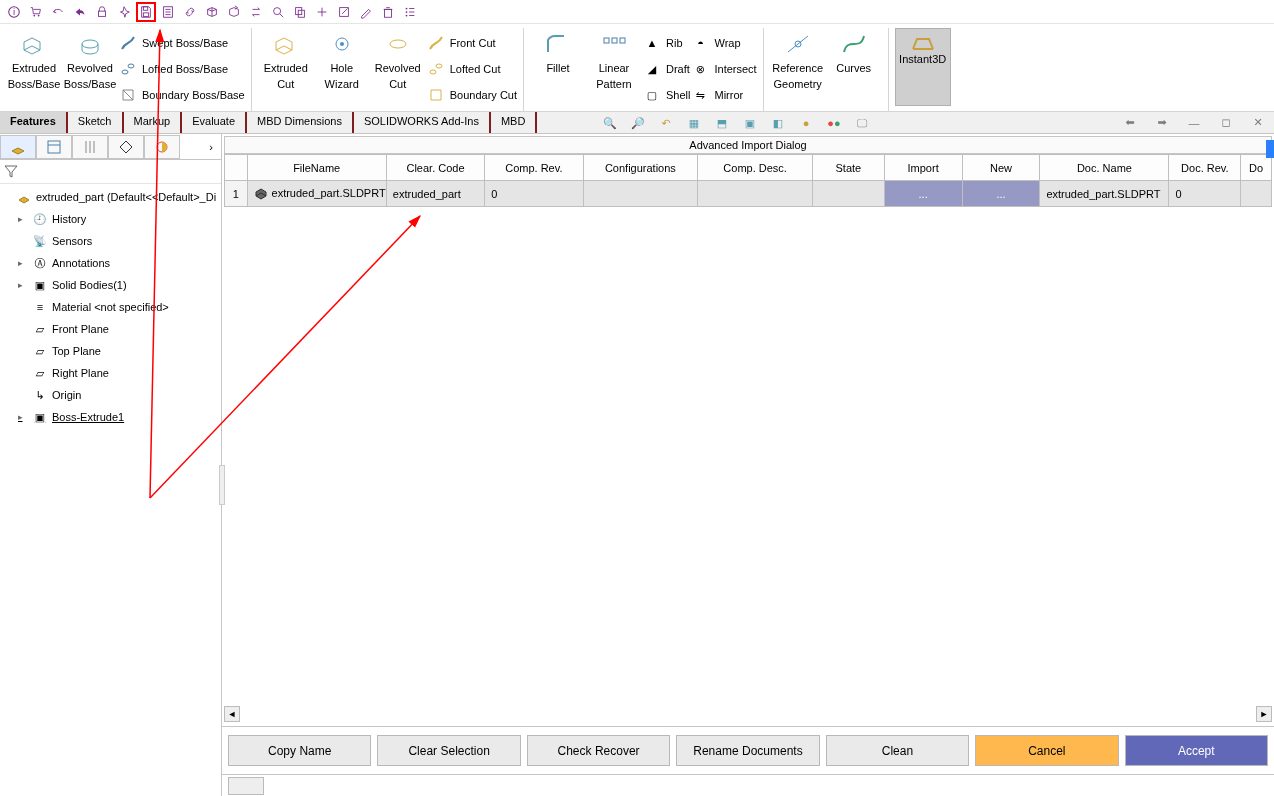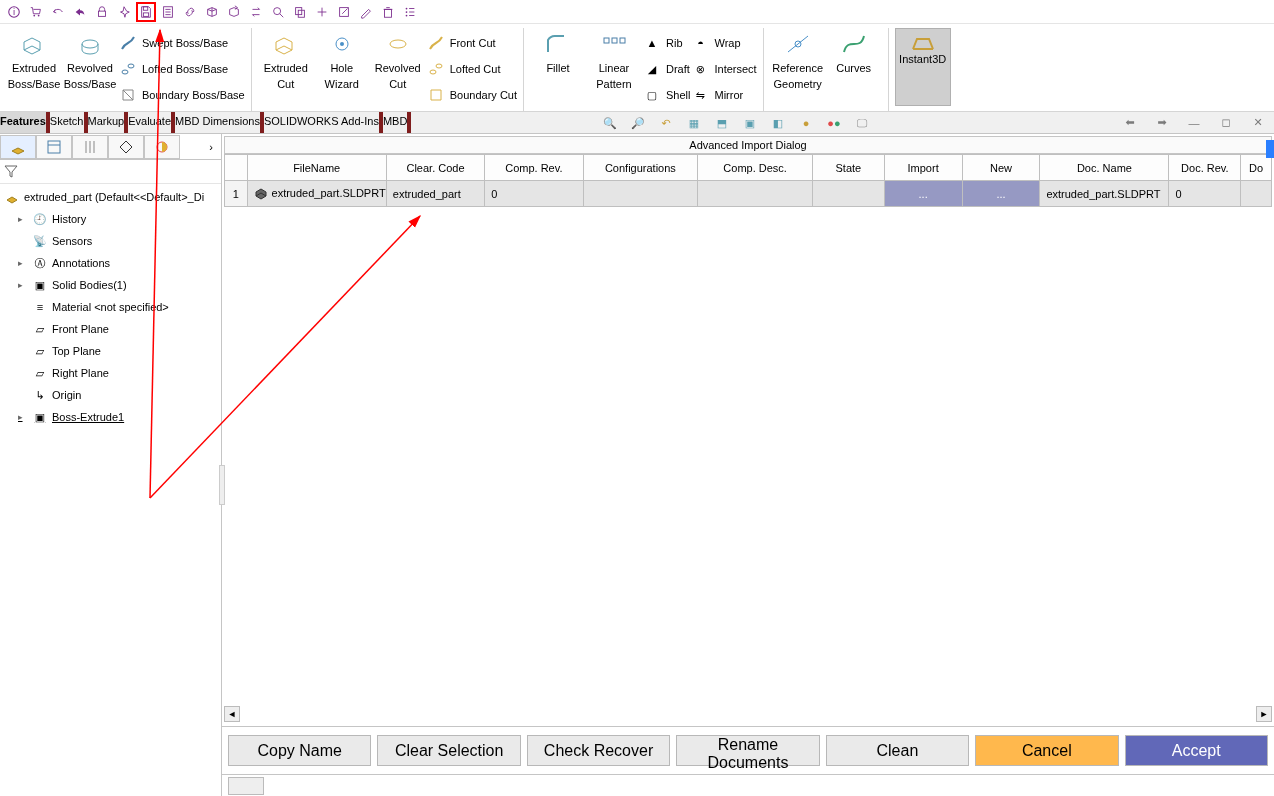--- a/index.html
+++ b/index.html
@@ -14,56 +14,56 @@
 .ribbon-group { display: flex; border-right: 1px solid #d5d5d5; padding: 0 6px; align-items: flex-start; }
 .ribbon-big { display: flex; flex-direction: column; align-items: center; width: 56px; text-align: center; cursor: pointer; padding-top: 2px; }
 .ribbon-big .icon-box { width: 32px; height: 28px; display:flex; align-items:center; justify-content:center; }
 .ribbon-big .lbl { line-height: 16px; margin-top: 2px; }
 .ribbon-row { display: flex; align-items: center; height: 26px; cursor: pointer; gap: 4px; }
 .ribbon-row .ic { width:20px; height:20px; display:flex; align-items:center; justify-content:center; }
 .ribbon-stack { display:flex; flex-direction:column; padding-top:2px; }
 .instant3d { background:#cfcfcf; border:1px solid #b0b0b0; width:56px; height:78px; display:flex; flex-direction:column; align-items:center; justify-content:flex-start; cursor:pointer; }
 
 .tabbar { height: 22px; display:flex; border-bottom:1px solid #c5c5c5; background:#f0f0f0; position:relative;}
-.tabbar .tab { padding: 3px 0; border-right:4px solid #7f1d1d; cursor:pointer; background:#f0f0f0; }
+.tabbar .tab { padding: 3px 10px; border-right:2px solid #7f1d1d; cursor:pointer; background:#f0f0f0; }
 .tabbar .tab.active { background:#d8d8d8; font-weight:bold; }
 .tabbar .righticons { margin-left:auto; display:flex; align-items:center; gap:12px; padding-right:6px;}
 .tabbar .righticons .ic { width:20px; height:20px; display:flex; align-items:center; justify-content:center; color:#7b7b7b; cursor:pointer;}
 .tabbar .midicons { position:absolute; left:600px; display:flex; align-items:center; gap:8px; top:1px;}
 .tabbar .midicons .ic{width:20px;height:20px; display:flex;align-items:center;justify-content:center;}
 
 .content { display:flex; height: calc(796px - 24px - 88px - 22px); }
 .sidebar { width: 222px; border-right:1px solid #c5c5c5; display:flex; flex-direction:column; position:relative;}
 .sidebar-tabs { height:26px; display:flex; border-bottom:1px solid #c5c5c5; align-items:center;}
 .sidebar-tabs .st { width:36px; height:24px; border:1px solid #c5c5c5; display:flex; align-items:center; justify-content:center; cursor:pointer; background:#f8f8f8;}
 .sidebar-tabs .st.active { background:#e5efff; }
 .sidebar-tabs .more { margin-left:auto; width:20px; text-align:center; cursor:pointer;}
 .filter-row { height:24px; border-bottom:1px solid #e5e5e5; display:flex; align-items:center; padding:0 4px;}
 .tree { flex:1; overflow:auto; padding:2px 0;}
-.tree-node { display:flex; align-items:center; height:22px; padding-left:4px; gap:4px; cursor:pointer;}
+.tree-node { display:flex; align-items:center; height:22px; padding-left:16px; gap:4px; cursor:pointer;}
 .tree-node .exp { width:10px; color:#666; font-size:9px;}
 .tree-node .ic { width:16px; height:16px; display:flex; align-items:center; justify-content:center;}
 .tree-node.root { background:#fff; }
 .tree-node.child { padding-left:18px;}
 .tree-node.selected { text-decoration: underline; }
 .sidebar-splitter{position:absolute; right:-4px; top:50%; width:6px; height:40px; background:#eee; border:1px solid #ccc;}
 
 .mainarea { flex:1; display:flex; flex-direction:column; min-width:0;}
 .dialog-title { height:18px; border:1px solid #c5c5c5; background:#fafafa; text-align:center; line-height:16px; margin:2px 2px 0 2px;}
 .grid-wrap { flex:1; margin:0 2px; overflow:auto; position:relative;}
 table.grid { border-collapse:collapse; width:100%; table-layout:fixed;}
 table.grid th, table.grid td { border:1px solid #bfbfbf; height:26px; padding:0 6px; white-space:nowrap; overflow:hidden; text-align:left; background:#e5e5e5;}
 table.grid th { background:#fdfdfd; text-align:center; font-weight:normal;}
 table.grid td.numcol { width:18px; text-align:center; background:#f4f4f4;}
 table.grid td.btncell { background:#9699c3; color:#fff; text-align:center; cursor:pointer;}
 .scroll-h { height:18px; display:flex; justify-content:space-between; margin:2px; }
 .scroll-h .sb { width:16px; height:16px; border:1px solid #bbb; background:#eee; display:flex;align-items:center;justify-content:center; font-size:9px; cursor:pointer;}
 
 .buttonbar { height:48px; display:flex; gap:6px; padding:8px 6px; border-top:1px solid #c5c5c5;}
-.buttonbar button { flex:1; border:1px solid #b8b8b8; background:#eaeaea; cursor:pointer; font-size:16px;}
+.buttonbar button { flex:1; border:1px solid #b8b8b8; background:#eaeaea; cursor:pointer; font-size:12px;}
 .buttonbar button.cancel { background:#ffb84d; }
 .buttonbar button.accept { background:#6168b8; color:#fff; }
 
 .status { height:22px; border-top:1px solid #c5c5c5; display:flex; align-items:center;}
 .status .sq { width:36px; height:18px; border:1px solid #bbb; background:#eee; margin-left:6px;}
 
 .arrow-overlay { position:absolute; pointer-events:none; z-index:1000; top:0; left:0; }
 .right-blue { position:absolute; top:140px; right:0; width:8px; height:18px; background:#2a7fff;}
 </style>
 </head>

